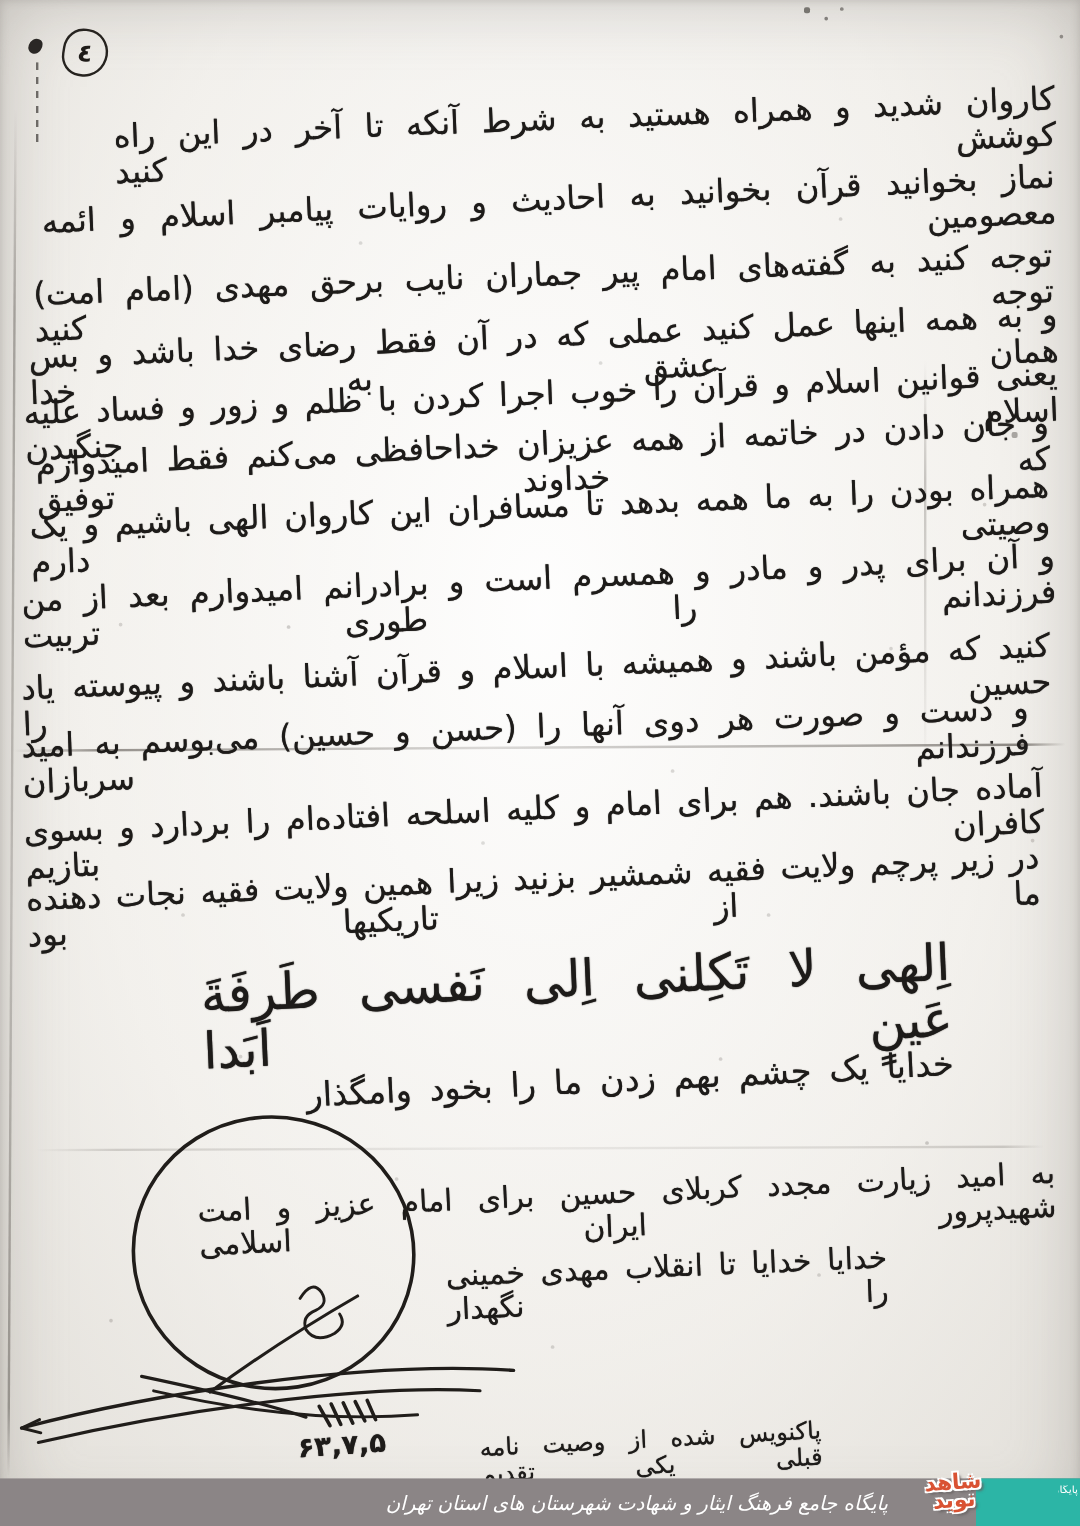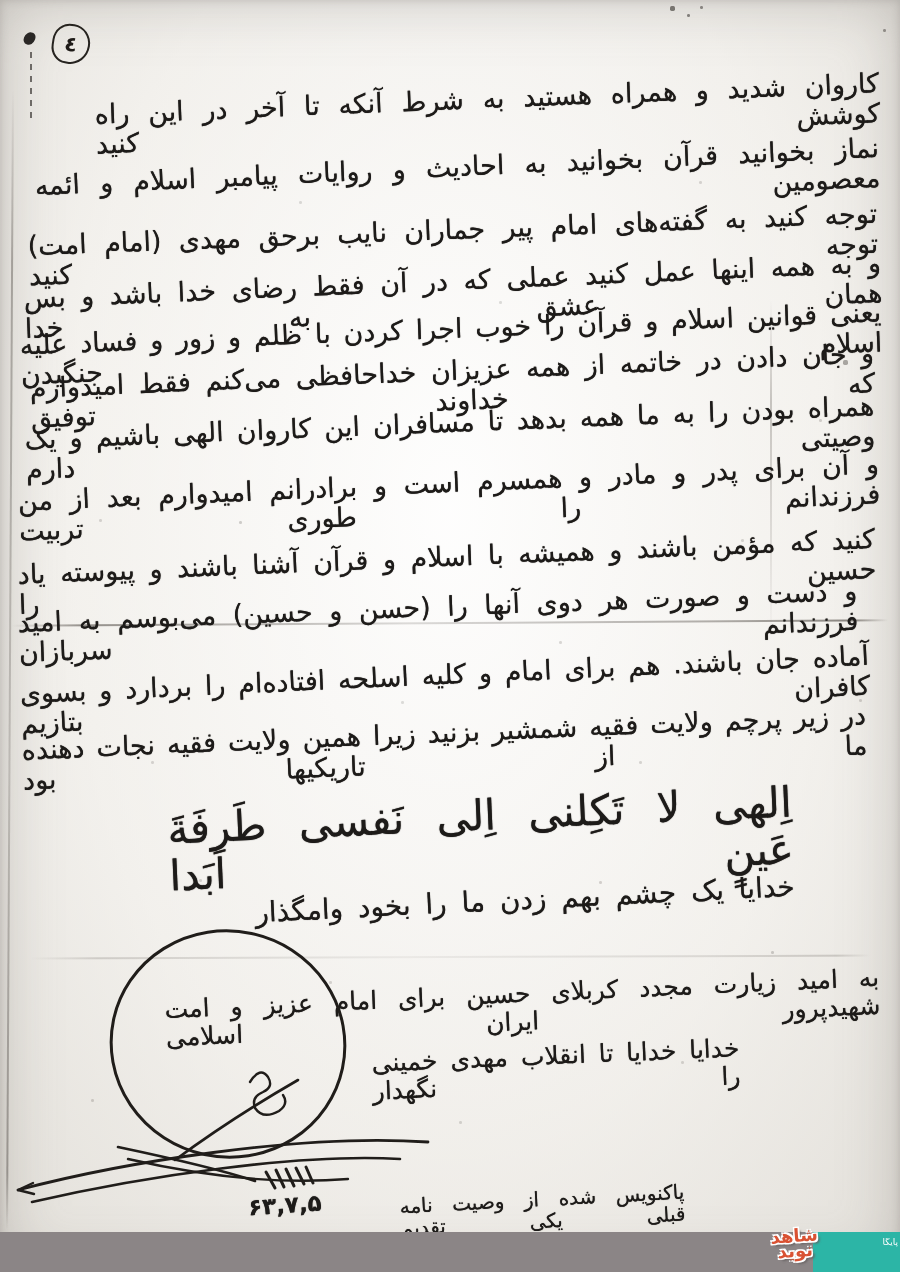--- a/index.html
+++ b/index.html
@@ -100,20 +100,21 @@
     <path d="M 128 1159 Q 250 1187 348 1179" stroke-width="2.4"></path>
     <path d="M 266 1172 l 9 16 M 276 1170 l 8 17 M 286 1169 l 8 17 M 296 1168 l 8 16 M 306 1167 l 7 16" stroke-width="3"></path>
   </svg>
 
   <div class="hw-date" style="left:248px;top:1192px;">۶۳,۷,۵</div>
 
   <div class="hw small" style="left:400px;top:1188px;width:285px;transform:rotate(-3deg);">پاکنویس شده از وصیت نامه قبلی یکی تقدیم</div>
 
   <div class="footer">
     <div class="footer-bar" style="background: rgb(139, 133, 134);"></div>
+    <div class="footer-caption">پایگاه جامع فرهنگ ایثار و شهادت شهرستان های استان تهران</div>
     <div class="logo-block" style="background: linear-gradient(90deg, transparent 0px, transparent 58px, rgb(44, 181, 166) 58px, rgb(44, 181, 166) 100%);">
       <div class="logo-mini">پایگاه</div>
       <div class="logo-type" style="color: rgb(217, 82, 51);">
         <div>شاهد</div>
         <div>نوید</div>
       </div>
     </div>
   </div>
 
 </div>

